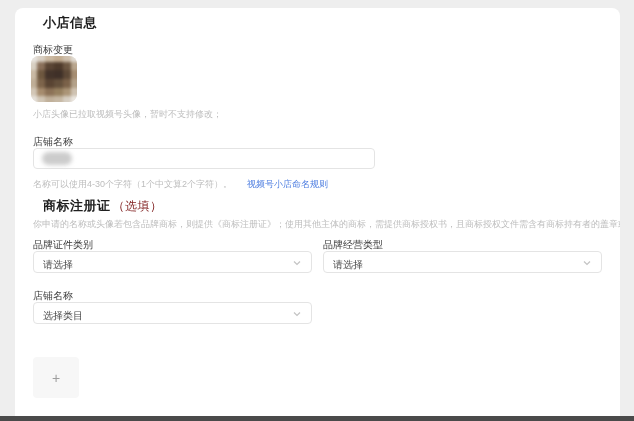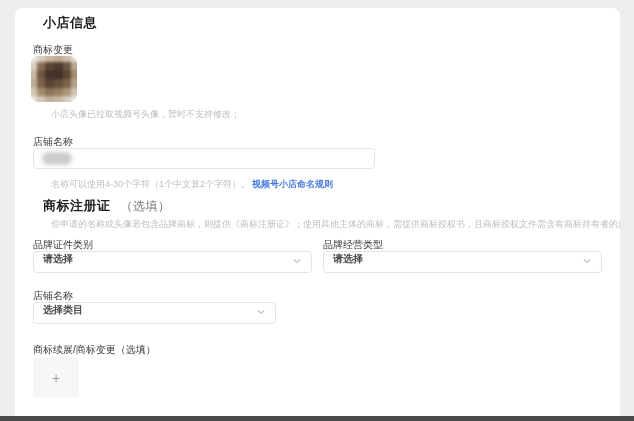--- a/index.html
+++ b/index.html
@@ -10,29 +10,29 @@
 
   .card {
     position: absolute; left: 15px; top: 8px; width: 605px; height: 409px;
     background: #ffffff; border-radius: 8px 8px 0 0; overflow: hidden;
   }
 
   .section-title {
     position: absolute; left: 28px; font-size: 13px; font-weight: bold;
     color: #1f1f1f; letter-spacing: 0.5px; white-space: nowrap;
   }
-  .title-suffix { font-weight: normal; font-size: 12px; color: #737373; margin-left: 10px; }
+  .title-suffix { font-weight: normal; font-size: 12px; color: #7f1d1d; margin-left: 2px; }
 
   .field-label {
     position: absolute; left: 18px; font-size: 10px; color: #3a3a3a; white-space: nowrap;
   }
   .helper {
-    position: absolute; left: 36px; font-size: 9px; color: #bdbdbd; white-space: nowrap;
+    position: absolute; left: 18px; font-size: 9px; color: #bdbdbd; white-space: nowrap;
   }
-  .link { color: #4b7ce0; font-weight: 700; text-decoration: none; cursor: pointer; margin-left: 2px; }
+  .link { color: #4b7ce0; font-weight: 400; text-decoration: none; cursor: pointer; margin-left: 15px; }
 
   .avatar {
     position: absolute; left: 16px; top: 48px; width: 46px; height: 46px;
     border-radius: 8px; overflow: hidden; background: #e8e2da;
   }
   .mosaic {
     position: absolute; left: -3px; top: -3px; width: 52px; height: 52px;
     display: grid; grid-template-columns: repeat(6, 1fr); grid-template-rows: repeat(6, 1fr);
     filter: blur(1.5px);
   }
@@ -42,22 +42,22 @@
     border: 1px solid #e4e4e4; border-radius: 4px; background: #fff;
     display: flex; align-items: center; padding: 0 8px; cursor: text;
   }
   .blur-blob {
     width: 30px; height: 13px; background: #cccccc; border-radius: 7px;
     filter: blur(2px); display: inline-block;
   }
 
   .dropdown {
     position: absolute; height: 22px; border: 1px solid #e4e4e4; border-radius: 4px;
-    background: #fff; display: flex; align-items: flex-start; justify-content: space-between;
-    padding: 0 9px; cursor: pointer; font-weight: bold;
+    background: #fff; display: flex; align-items: flex-end; justify-content: space-between;
+    padding: 0 9px; cursor: pointer;
   }
   .dropdown .dd-value { font-size: 10px; color: #4a4a4a; }
   .dropdown svg { flex: none; }
 
   .upload-box {
     position: absolute; left: 18px; top: 349px; width: 46px; height: 41px;
     background: #f7f7f7; border-radius: 4px; display: flex; align-items: center;
     justify-content: center; cursor: pointer;
   }
   .plus { font-size: 14px; color: #9e9e9e; font-weight: 300; line-height: 1; }
@@ -150,30 +150,29 @@
     <div class="dropdown" style="left:308px; top:243px; width:279px">
       <span class="dd-value">请选择</span>
       <span>
         <svg width="10" height="10" viewBox="0 0 10 10">
             <path d="M2 3.5 L5 6.5 L8 3.5" stroke="#c3c3c3" fill="none" stroke-width="1.2"></path>
           </svg>
       </span>
     </div>
 
     <div class="field-label" style="top:281px">店铺名称</div>
-    <div class="dropdown" style="left:18px; top:294px; width:243px">
+    <div class="dropdown" style="left:18px; top:294px; width:279px">
       <span class="dd-value">选择类目</span>
       <span>
         <svg width="10" height="10" viewBox="0 0 10 10">
             <path d="M2 3.5 L5 6.5 L8 3.5" stroke="#c3c3c3" fill="none" stroke-width="1.2"></path>
           </svg>
       </span>
     </div>
 
-    <div class="field-label" style="top:335px">商标续展/商标变更（选填）</div>
 
     <div class="upload-box">
       <span class="plus">+</span>
     </div>
 
 
   </div>
 
   <div class="bottom-bar"></div>
 </div>

